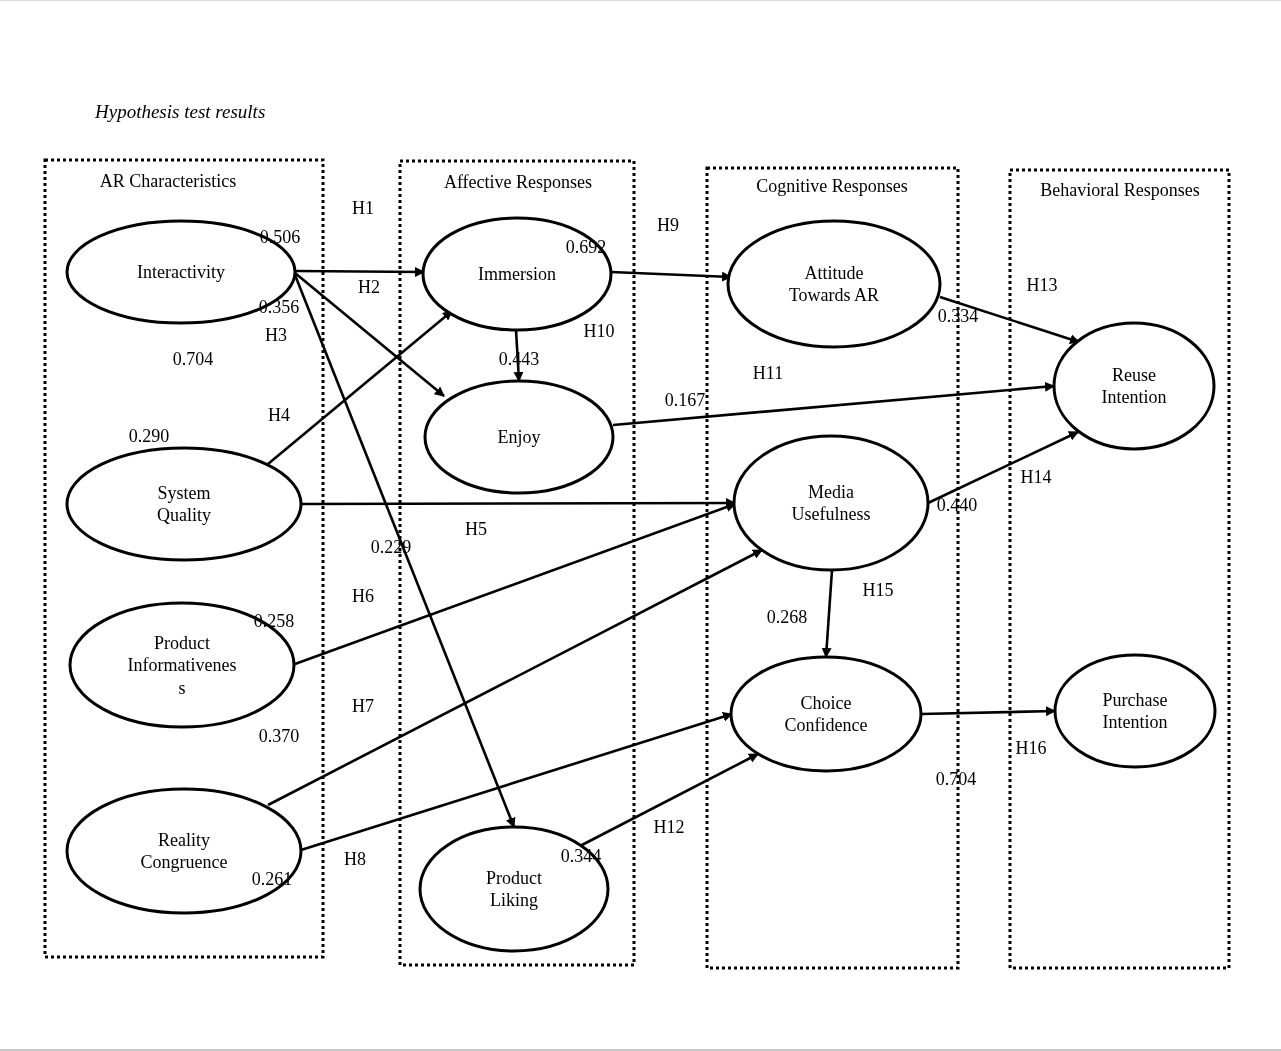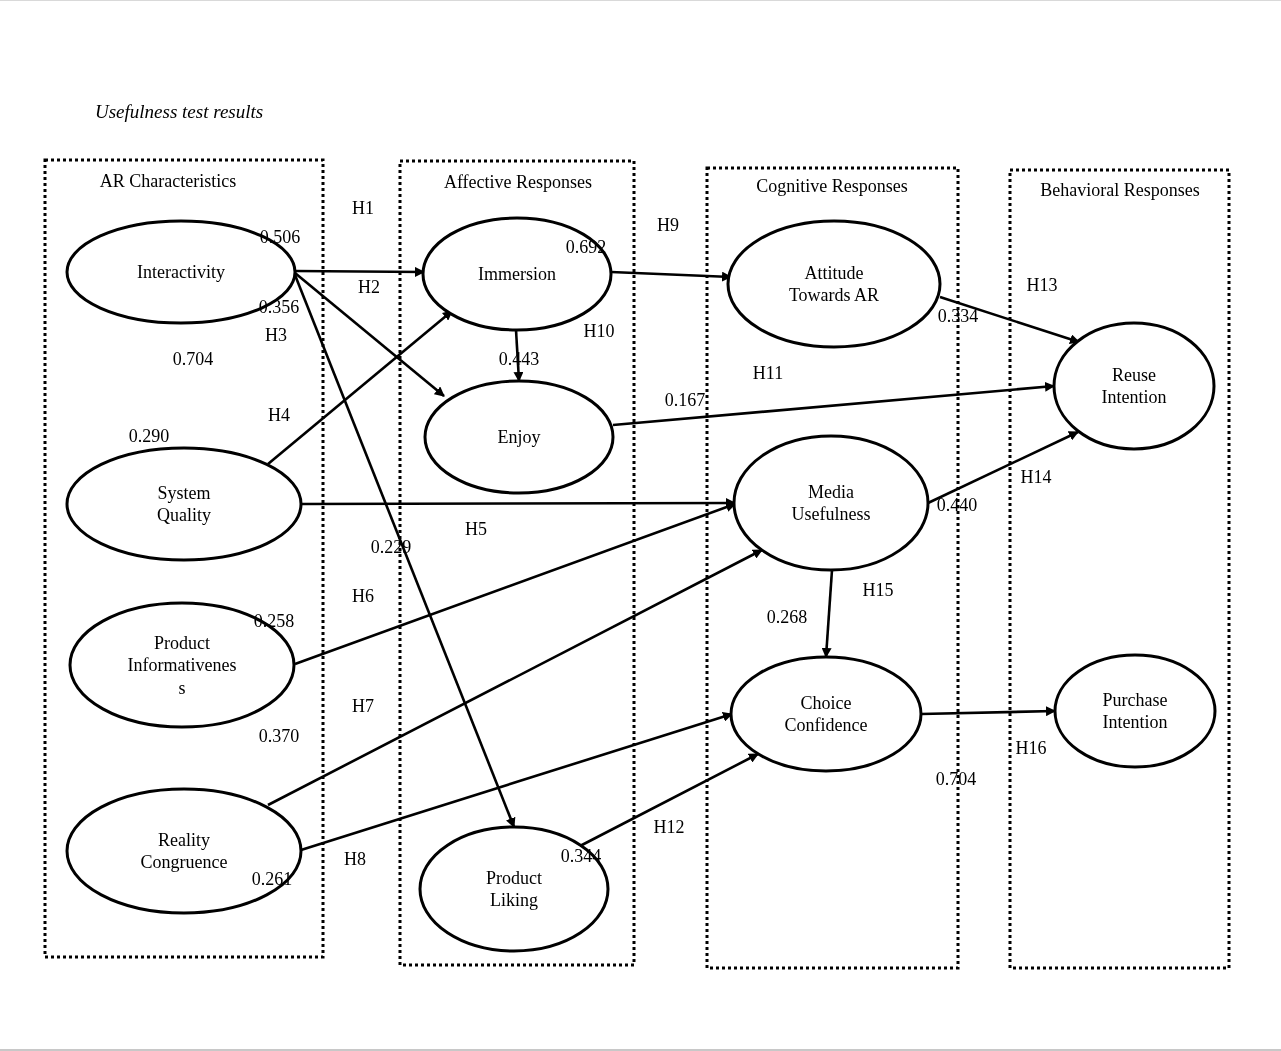--- a/index.html
+++ b/index.html
@@ -14,21 +14,21 @@
   .txt { font-family:"Liberation Serif", serif; fill:#000; }
   .grp-label { font-size:18px; }
   .node-label { font-size:18px; }
   .hyp { font-size:18px; }
   .coef { font-size:18px; }
 </style>
 </head>
 <body>
 
 <div class="topline"></div>
-<div class="title">Usefulness test results</div>
+<div class="title">Hypothesis test results</div>
 
 <svg id="diagram" width="1281" height="1051" xmlns="http://www.w3.org/2000/svg">
   <defs>
     <marker id="arrow" markerWidth="10" markerHeight="10" refX="9" refY="5" orient="auto" markerUnits="userSpaceOnUse" viewBox="0 0 10 10">
       <path d="M0,0 L10,5 L0,10 Z" fill="#000"></path>
     </marker>
   </defs>
   <g id="groups-layer">
       <g>
         <rect x="45" y="160" width="278" height="797" class="grp-rect"></rect>

